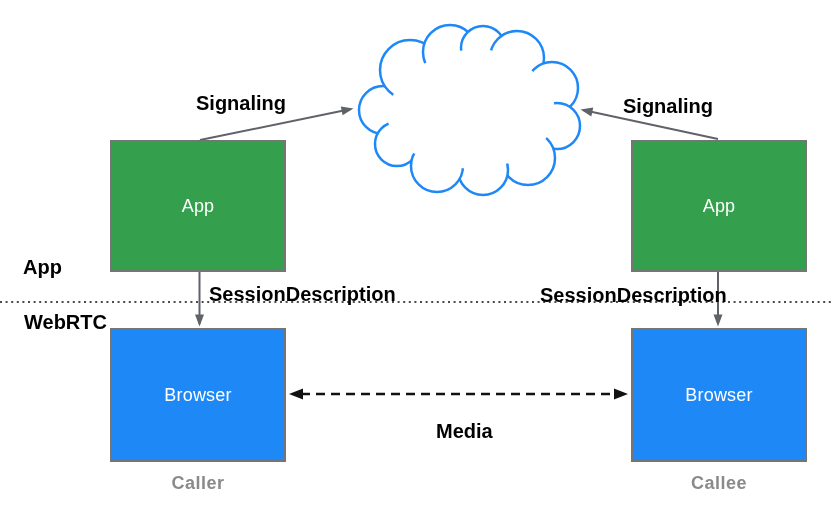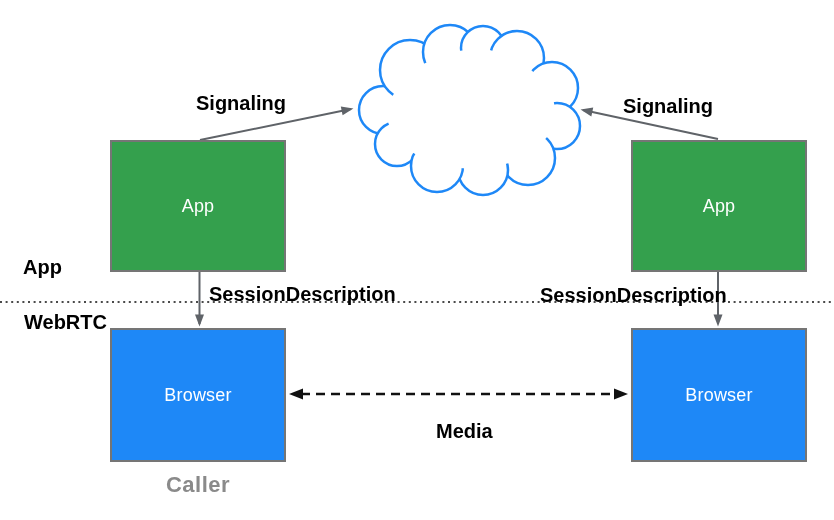--- a/index.html
+++ b/index.html
@@ -29,21 +29,21 @@
   #lbl-signaling-left  { left:196px; top:93px; }
   #lbl-signaling-right { left:623px; top:96px; }
   #lbl-sd-left  { left:209px; top:284px; }
   #lbl-sd-right { left:540px; top:285px; }
   #lbl-media    { left:436px; top:421px; }
   #lbl-layer-app    { left:23px; top:257px; }
   #lbl-layer-webrtc { left:24px; top:312px; }
 
   .caption {
     position:absolute; top:474px; width:176px; text-align:center;
-    font-weight:bold; font-size:22px; letter-spacing:0.5px;
+    font-weight:bold; font-size:18px; letter-spacing:0.5px;
     color: var(--caption-gray, #8a8a8a); line-height:1;
   }
   #caption-caller { left:110px; }
   #caption-callee { left:631px; }
 
   
   #cloud { position:absolute; left:345px; top:18px; width:240px; height:180px; }
   .cloud-bump { fill:#ffffff; stroke: var(--cloud-stroke, #1e88f7); stroke-width:2.5; }
   .cloud-fill { fill:#ffffff; stroke:none; }
 
@@ -113,14 +113,15 @@
   <div class="lbl" id="lbl-signaling-left">Signaling</div>
   <div class="lbl" id="lbl-signaling-right">Signaling</div>
   <div class="lbl" id="lbl-sd-left">SessionDescription</div>
   <div class="lbl" id="lbl-sd-right">SessionDescription</div>
   <div class="lbl" id="lbl-media">Media</div>
 
   <div class="lbl" id="lbl-layer-app">App</div>
   <div class="lbl" id="lbl-layer-webrtc">WebRTC</div>
 
   <div class="caption" id="caption-caller">Caller</div>
+  <div class="caption" id="caption-callee">Callee</div>
 
 </div>
 
 </body></html>

